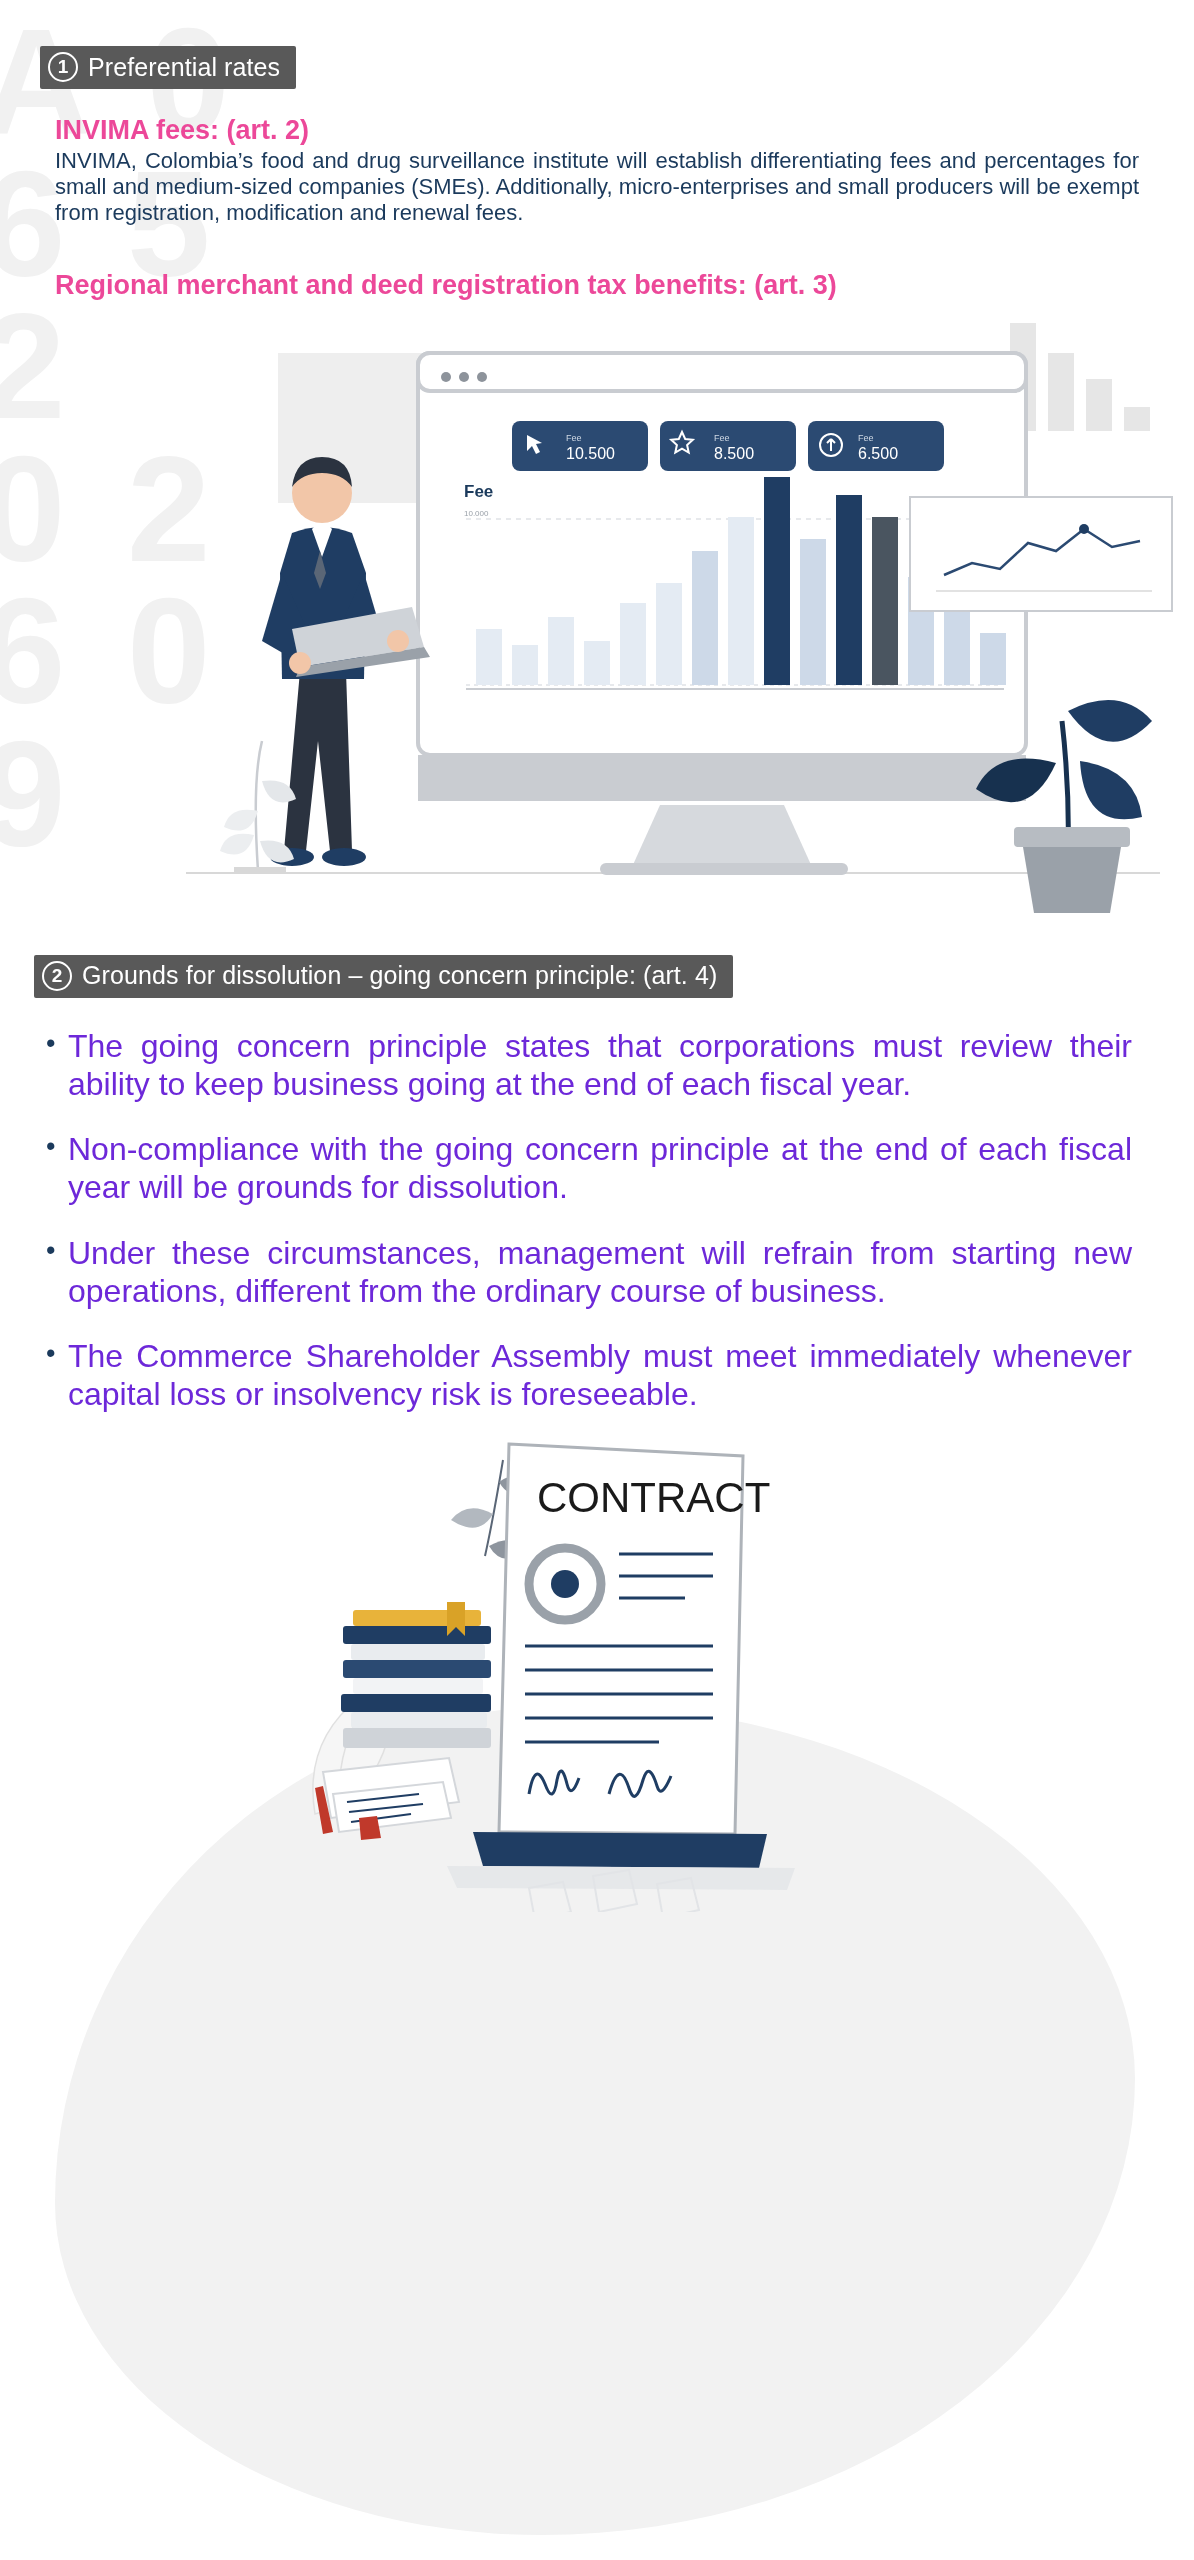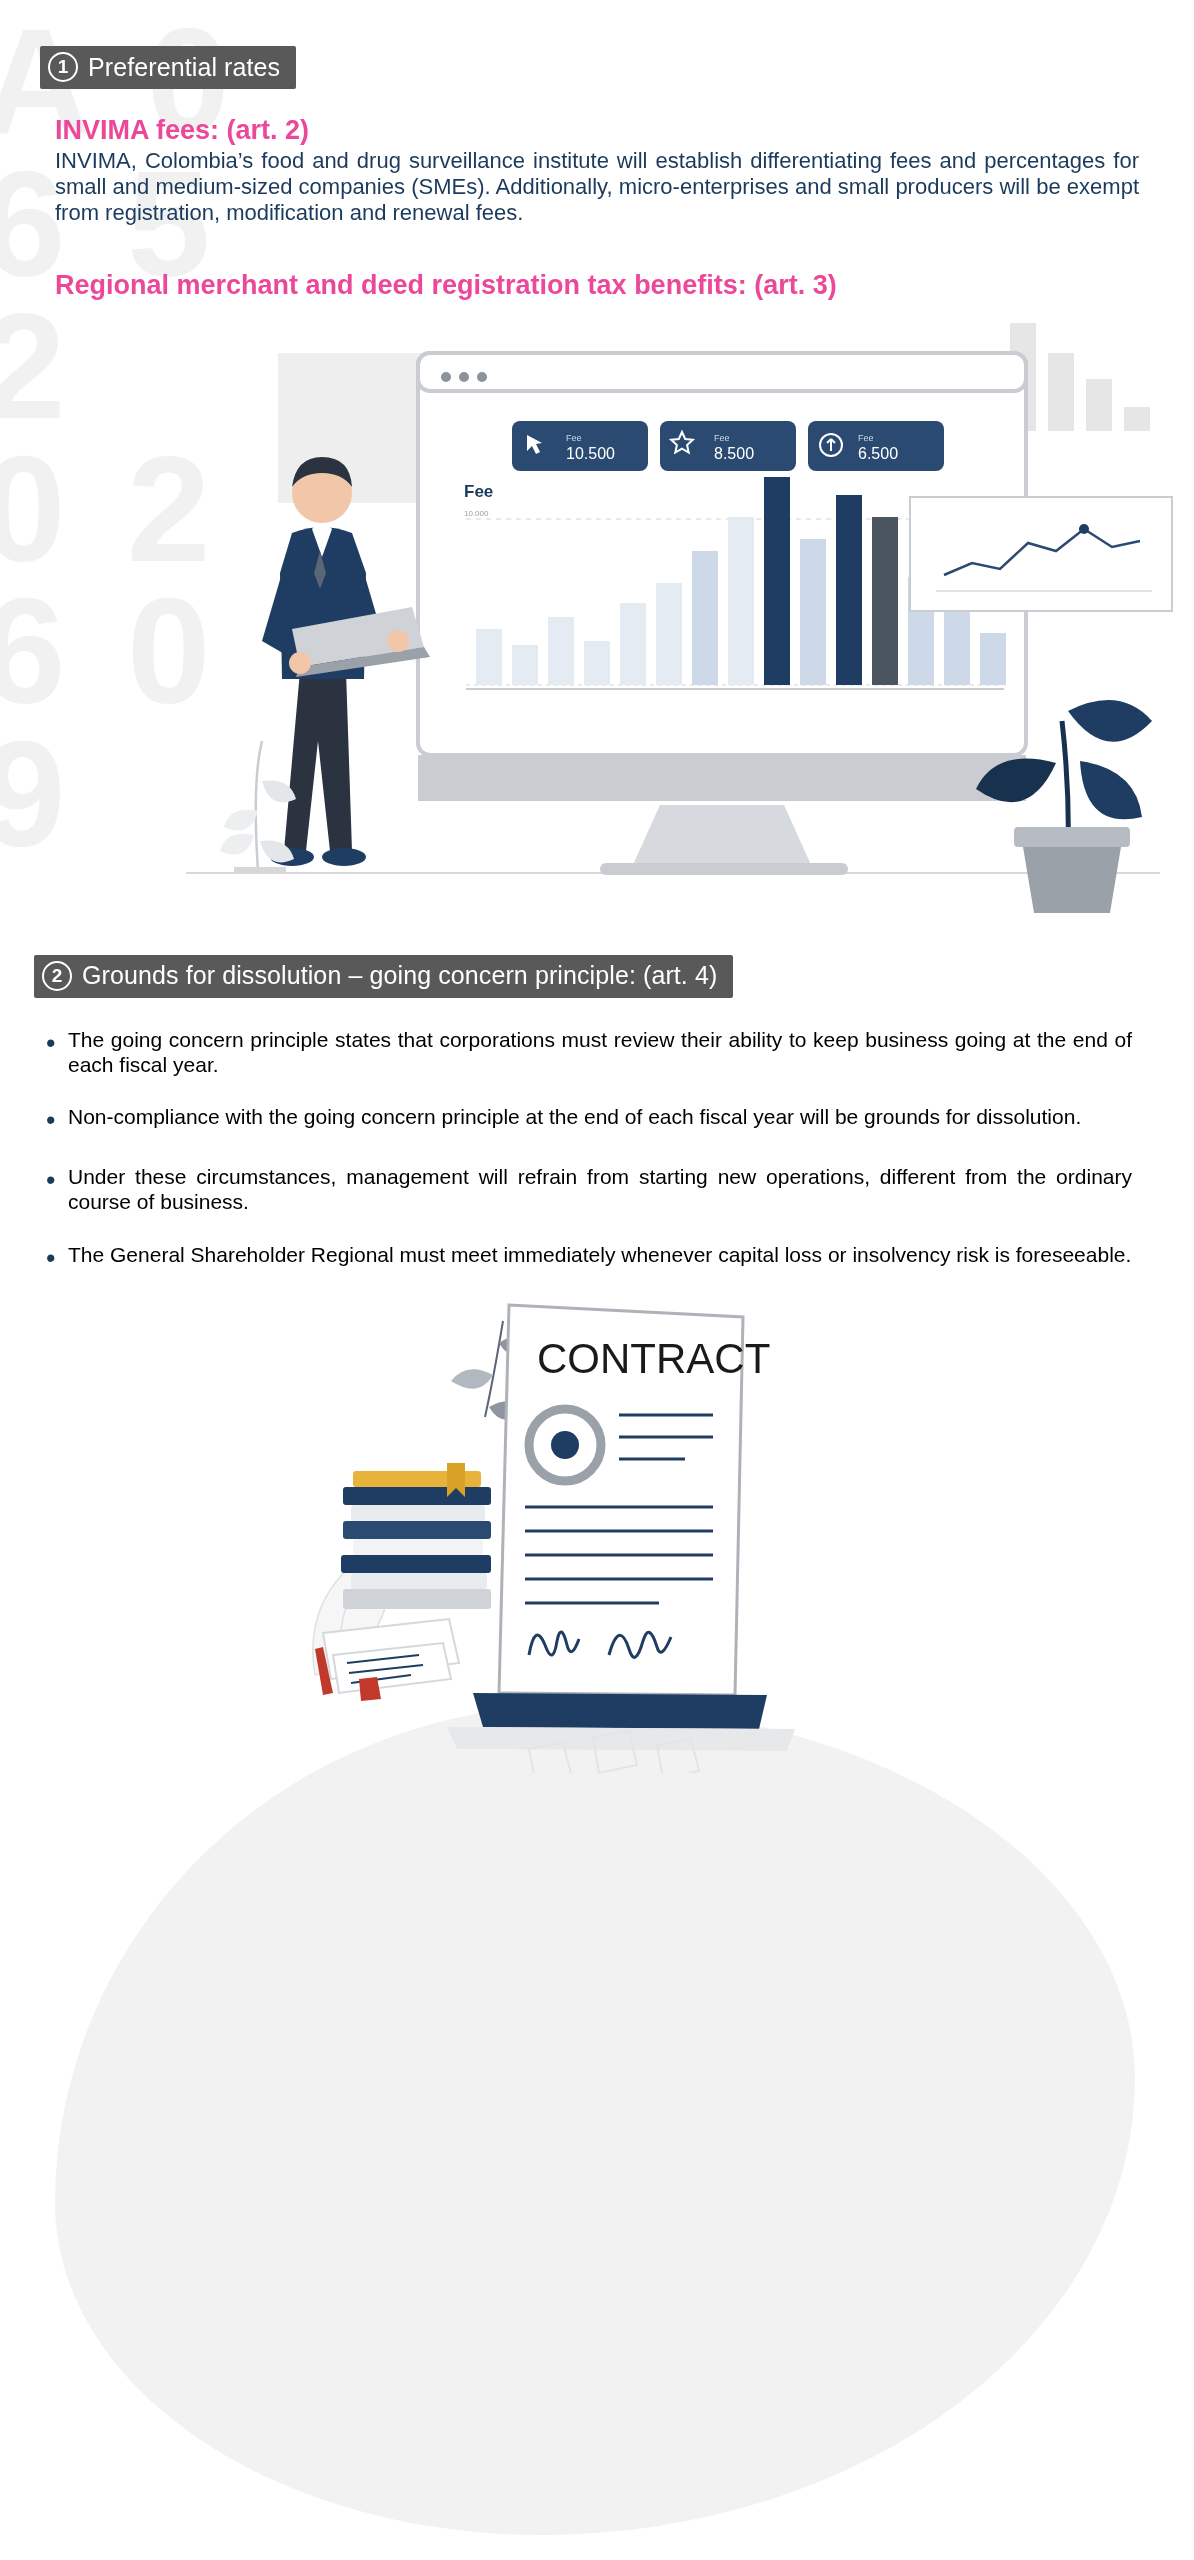--- a/index.html
+++ b/index.html
@@ -106,24 +106,24 @@
     margin-bottom: 28px;
   }
   .dot {
     flex: none;
     width: 22px;
     font-size: 27px;
     line-height: 1.18;
     color: #1b3a5c;
   }
   .btext {
-    font-size: 21px;
+    font-size: 32px;
     line-height: 1.18;
     text-align: justify;
-    color: #000000;
+    color: #6d28d9;
   }
 
   
   .illo1 { position: relative; height: 640px; margin-top: 10px; }
   .illo1 svg { display: block; }
 
   
   .illo2 { position: relative; height: 470px; margin-top: 20px; }
   .illo2 svg { display: block; margin: 0 auto; }
 
@@ -307,21 +307,21 @@
       <div class="bullet">
         <span class="dot">•</span>
         <span class="btext">Non-compliance with the going concern principle at the end of each fiscal year will be grounds for dissolution.</span>
       </div>
       <div class="bullet">
         <span class="dot">•</span>
         <span class="btext">Under these circumstances, management will refrain from starting new operations, different from the ordinary course of business.</span>
       </div>
       <div class="bullet">
         <span class="dot">•</span>
-        <span class="btext">The General Shareholder Regional must meet immediately whenever capital loss or insolvency risk is foreseeable.</span>
+        <span class="btext">The Commerce Shareholder Assembly must meet immediately whenever capital loss or insolvency risk is foreseeable.</span>
       </div>
     </div>
 
     
     <div class="illo2">
       <svg width="900" height="470" viewBox="0 0 900 470" xmlns="http://www.w3.org/2000/svg">
 
         <g fill="none" stroke="#5a6676" stroke-width="2">
           <path d="M356 18 q-10 60 -18 96"></path>
           <path d="M352 40 q24 -16 40 2 q-26 22 -40 -2z" fill="#8e959e" stroke="none"></path>

